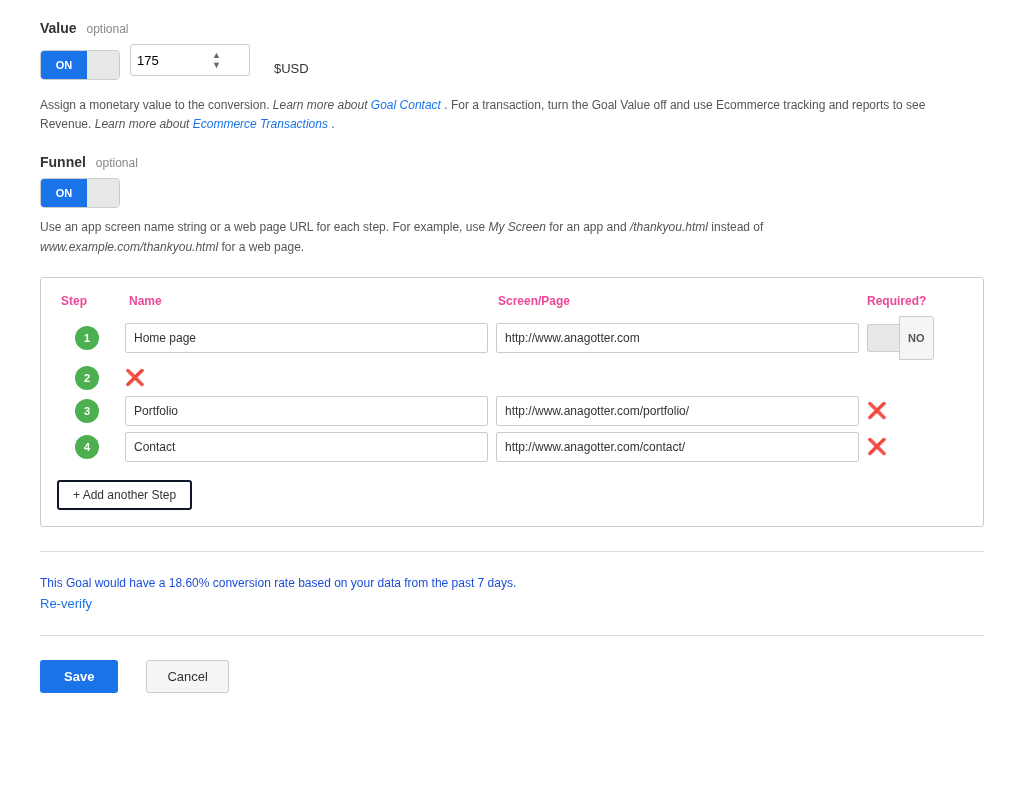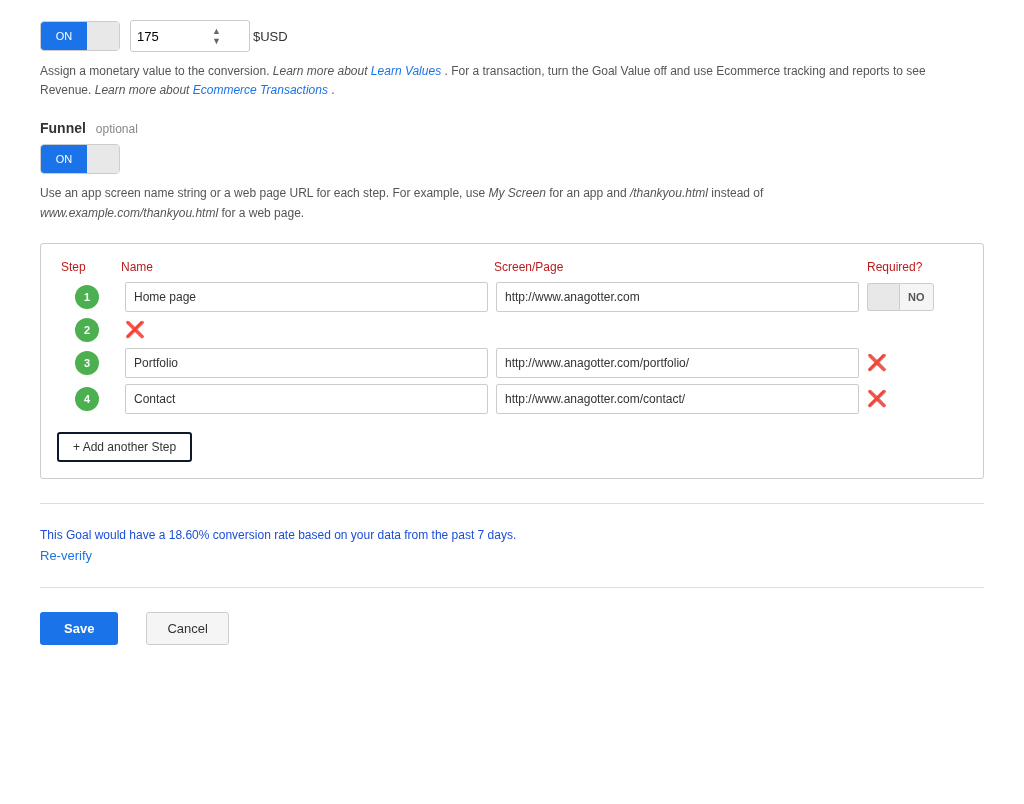--- a/index.html
+++ b/index.html
@@ -37,38 +37,39 @@
       height: 30px;
       border-radius: 4px;
       overflow: hidden;
       border: 1px solid #ccc;
       cursor: pointer;
     }
     .toggle-on {
       background: #1a73e8;
       color: #fff;
       font-size: 11px;
-      font-weight: normal;
+      font-weight: bold;
       flex: 1;
       display: flex;
       align-items: center;
       justify-content: center;
       height: 100%;
     }
     .toggle-off {
       background: #e8e8e8;
       flex: 0.7;
       height: 100%;
     }
 
     
     .value-input-row {
       display: flex;
-      align-items: center;
-      gap: 3px;
+      align-items: flex-end;
+      gap: 24px;
+      margin-bottom: 10px;
     }
     .number-input-wrapper {
       display: flex;
       align-items: center;
       border: 1px solid #ccc;
       border-radius: 3px;
       width: 120px;
       height: 32px;
       padding: 0 6px;
       background: #fff;
@@ -115,23 +116,24 @@
       border: 1px solid #ccc;
       border-radius: 3px;
       padding: 16px;
       margin-top: 14px;
       max-width: 960px;
     }
 
     .funnel-table-header {
       display: grid;
       grid-template-columns: 60px 1fr 1fr 100px;
-      font-size: 12px;
-      color: #b91c1c;
-      font-weight: normal;
+      gap: 8px;
+      font-size: 12px;
+      color: #ec4899;
+      font-weight: bold;
       margin-bottom: 8px;
       padding-left: 4px;
     }
 
     .funnel-row {
       display: grid;
       grid-template-columns: 60px 1fr 1fr 100px;
       gap: 8px;
       align-items: center;
       margin-bottom: 6px;
@@ -171,21 +173,21 @@
       background: #e8e8e8;
       border: 1px solid #ccc;
       border-right: none;
       height: 28px;
       width: 32px;
       border-radius: 3px 0 0 3px;
     }
     .req-no {
       background: #f5f5f5;
       border: 1px solid #ccc;
-      height: 28px;
+      height: 44px;
       padding: 0 8px;
       font-size: 11px;
       font-weight: bold;
       color: #555;
       border-radius: 0 3px 3px 0;
       display: flex;
       align-items: center;
       cursor: pointer;
     }
 
@@ -260,20 +262,24 @@
       cursor: pointer;
     }
   </style>
 </head>
 <body>
 
 
 
 
 <div>
+  <div class="section-label">
+    <span>Value</span>
+    <span class="optional">optional</span>
+  </div>
 
   <div class="toggle-row">
     <div class="toggle">
       <div class="toggle-on">ON</div>
       <div class="toggle-off"></div>
     </div>
 
     <div class="value-input-row">
       <div class="number-input-wrapper">
         <input type="text" value="175" style="">
@@ -281,21 +287,21 @@
           <span>▲</span>
           <span>▼</span>
         </div>
       </div>
       <span class="currency-label">$USD</span>
     </div>
   </div>
 
   <p class="description-text">
     <span>Assign a monetary value to the conversion. </span>
-    <em><span>Learn more about </span><a href="#">Learn Values</a></em>
+    <em><span>Learn more about </span><a href="#">Goal Contact</a></em>
     <span>. For a transaction, turn the Goal Value off and use Ecommerce tracking and reports to see Revenue. </span>
     <em><span>Learn more about </span><a href="#">Ecommerce Transactions</a></em>
     <span>.</span>
   </p>
 </div>
 
 
 <div class="funnel-section">
   <div class="section-label">
     <span>Funnel</span>

